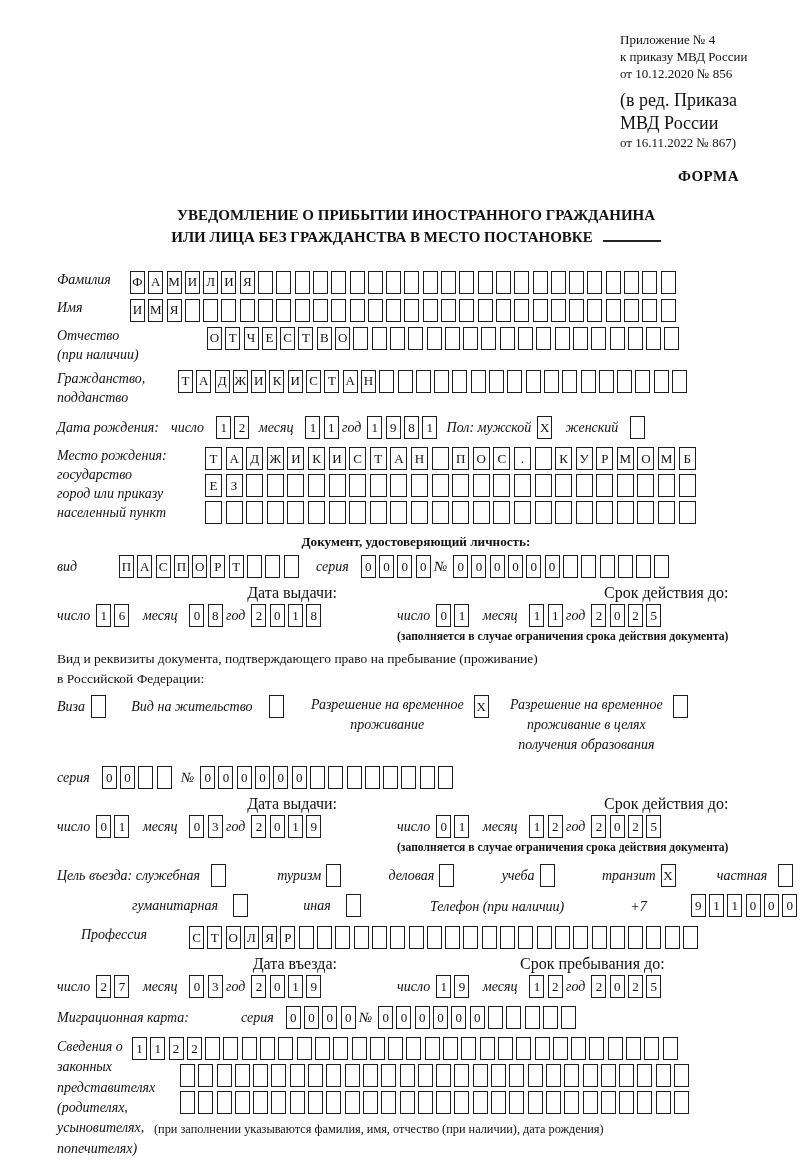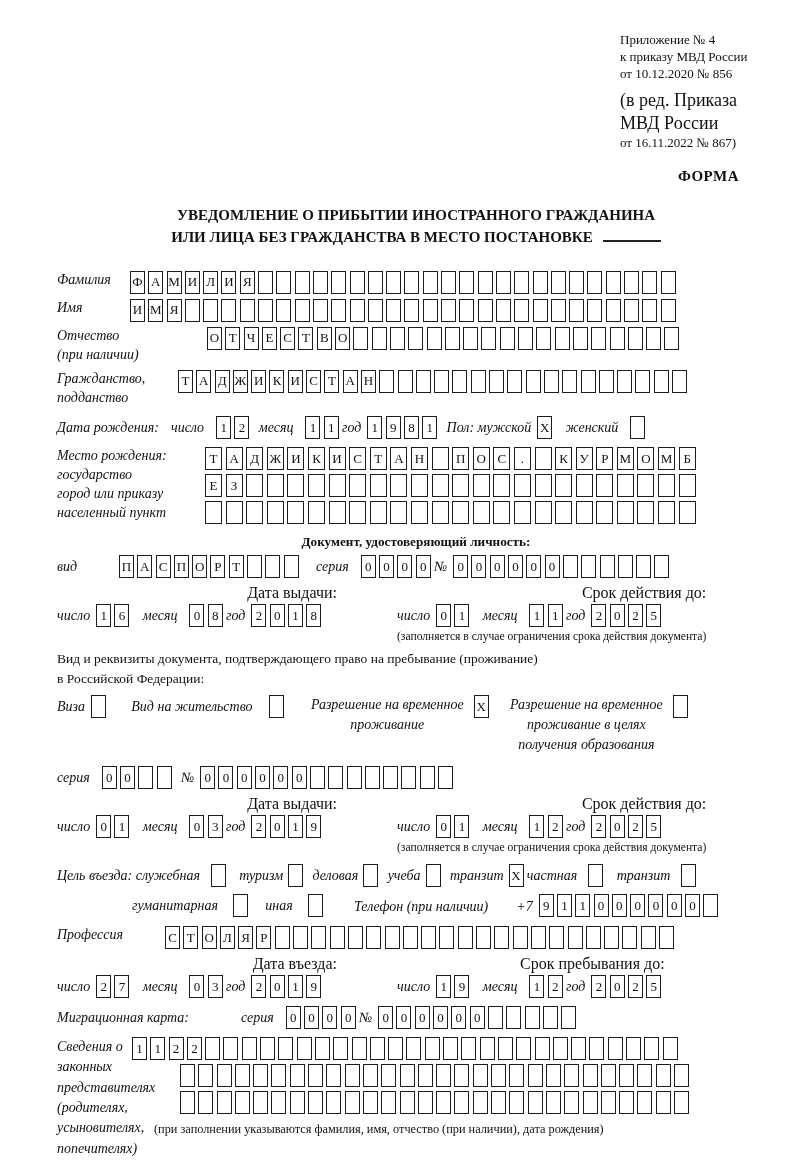--- a/index.html
+++ b/index.html
@@ -29,40 +29,40 @@
   .cell {
     flex: none; display: inline-flex; align-items: center; justify-content: center;
     width: 15px; height: 23px; border: 1.6px solid #1d1d1d; margin-right: 3.3px;
     font-size: 13px; background: #fff;
   }
   .wide .cell { width: 17px; margin-right: 3.6px; }
   .lw72 { width: 73px; flex: none; }
   .lw150 { width: 150px; flex: none; }
   .lw121 { width: 121px; flex: none; }
   .lw148 { width: 148px; flex: none; }
-  .lw107 { width: 108px; flex: none; }
+  .lw107 { width: 108px; flex: none; margin-left: 24px; }
   .inline-lbl { margin: 3px 6px 0 0; white-space: nowrap; }
   .gap6 { margin-left: 6px; } .gap10 { margin-left: 10px; } .gap14 { margin-left: 14px; }
 
   .center-head { text-align: center; font-weight: bold; font-size: 13.2px; margin-top: 10px; }
 
   
   .daterow { display: flex; margin-top: 6px; }
   .date-col { }
   .date-head { font-size: 16px; text-align: right; margin-bottom: 2px; }
   .date-fields { display: flex; align-items: flex-start; }
-  .note { font-size: 11.6px; white-space: nowrap; margin-top: 3px; }
+  .note { font-size: 11.6px; white-space: nowrap; margin-top: 3px; font-weight: bold; }
 
   
   .opts { display: flex; align-items: flex-start; margin-top: 8px; }
   .opt { display: flex; align-items: flex-start; }
   .opt .optlines { text-align: center; line-height: 1.4; }
   .introline { margin-top: 8px; }
 
-  .purpose-row { display: flex; align-items: center; margin-top: 10px; }
+  .purpose-row { display: flex; align-items: center; margin-top: 10px; gap: 38px; }
   .pair { display: flex; align-items: flex-start; }
   .pair .lbl { margin-right: 5px; margin-top: 3px; white-space: nowrap; }
 
   .reps { display: flex; margin-top: 8px; }
   .reps-label { width: 75px; flex: none; line-height: 1.45; white-space: nowrap; }
   .reps-cells .row-inner { display: flex; margin-bottom: 4px; }
   .shift48 { margin-left: 48px; }
   .reps-note { font-size: 12.3px; margin-top: 8px; margin-left: 22px; white-space: nowrap; }
 </style>
 </head>

